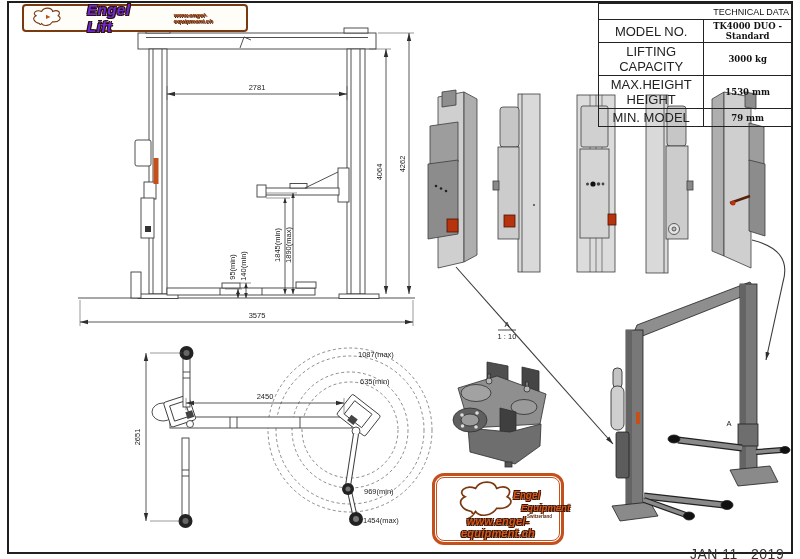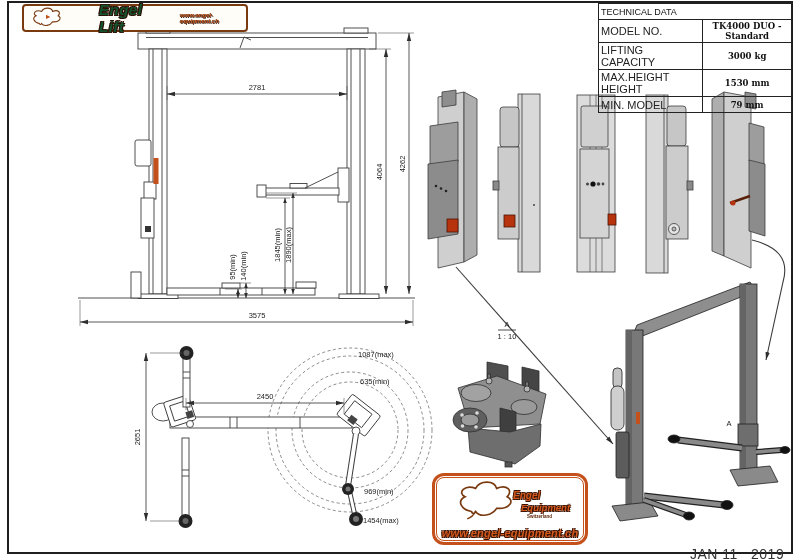--- a/index.html
+++ b/index.html
@@ -5,34 +5,34 @@
   html,body{margin:0;padding:0;background:#e8e8e8;}
   .sheet{position:relative;width:800px;height:559px;background:#fff;overflow:hidden;
          font-family:"Liberation Sans",sans-serif;}
   .sheet-border{position:absolute;left:7px;top:1px;width:782px;height:549px;
                 border:2px solid #1f1f1f;}
   
   .logo-header{position:absolute;left:22px;top:4px;width:226px;height:28px;
                border:2px solid #7a3a10;border-radius:4px;background:#fffdf8;
                display:flex;align-items:center;box-sizing:border-box;}
   .logo-header .goose{margin-left:5px;flex:0 0 auto;}
-  .brand-main{margin-left:36px;font-size:15px;font-weight:bold;font-style:italic;
-              color:#14532d;letter-spacing:.5px;
+  .brand-main{margin-left:24px;font-size:15px;font-weight:bold;font-style:italic;
+              color:#6d28d9;letter-spacing:.5px;
               text-shadow:-1px -1px 0 #2a1005,1px -1px 0 #2a1005,-1px 1px 0 #2a1005,1px 1px 0 #2a1005;}
   .brand-site{margin-left:14px;font-size:6px;font-weight:bold;font-style:italic;color:#c0531a;
               text-shadow:-.5px -.5px 0 #2a1005,.5px .5px 0 #2a1005;}
   
   .tech-table{position:absolute;left:598px;top:3px;width:194px;border-collapse:collapse;}
   .tech-table td,.tech-table th{border:1px solid #222;padding:1px 2px;height:13px;}
-  .tech-table th{font-size:9px;font-weight:normal;text-align:left;color:#111;}
-  .tech-table td.lbl{font-size:11px;text-align:left;color:#222;width:104px;}
+  .tech-table th{font-size:9px;font-weight:normal;text-align:right;color:#111;}
+  .tech-table td.lbl{font-size:13px;text-align:center;color:#222;width:104px;}
   .tech-table td.val{font-size:8.5px;text-align:center;color:#111;width:90px;
                      font-family:"DejaVu Serif",serif;font-weight:bold;}
   
-  .logo-footer{position:absolute;left:432px;top:473px;width:156px;height:72px;
+  .logo-footer{position:absolute;left:432px;top:473px;width:132px;height:72px;
                border:3px solid #c4511c;border-radius:12px;background:#fff;box-sizing:border-box;}
   .logo-footer .inner{position:absolute;left:1px;top:1px;right:1px;bottom:1px;
                border:1px solid #c4511c;border-radius:8px;}
   .lf-goose{position:absolute;left:10px;top:4px;}
   .lf-line1{position:absolute;left:78px;top:14px;font-size:10px;font-weight:bold;font-style:italic;color:#d4581c;
             text-shadow:-.8px -.8px 0 #3a1404,.8px -.8px 0 #3a1404,-.8px .8px 0 #3a1404,.8px .8px 0 #3a1404;}
   .lf-line2{position:absolute;left:70px;top:26px;font-size:9.5px;font-weight:bold;font-style:italic;color:#d4581c;
             text-shadow:-.8px -.8px 0 #3a1404,.8px -.8px 0 #3a1404,-.8px .8px 0 #3a1404,.8px .8px 0 #3a1404;padding-left:16px;}
   .lf-line3{position:absolute;left:92px;top:38px;font-size:4.5px;font-weight:bold;color:#5a2408;}
   .lf-site{position:absolute;left:0;right:0;bottom:3px;text-align:center;font-size:11px;font-weight:bold;

